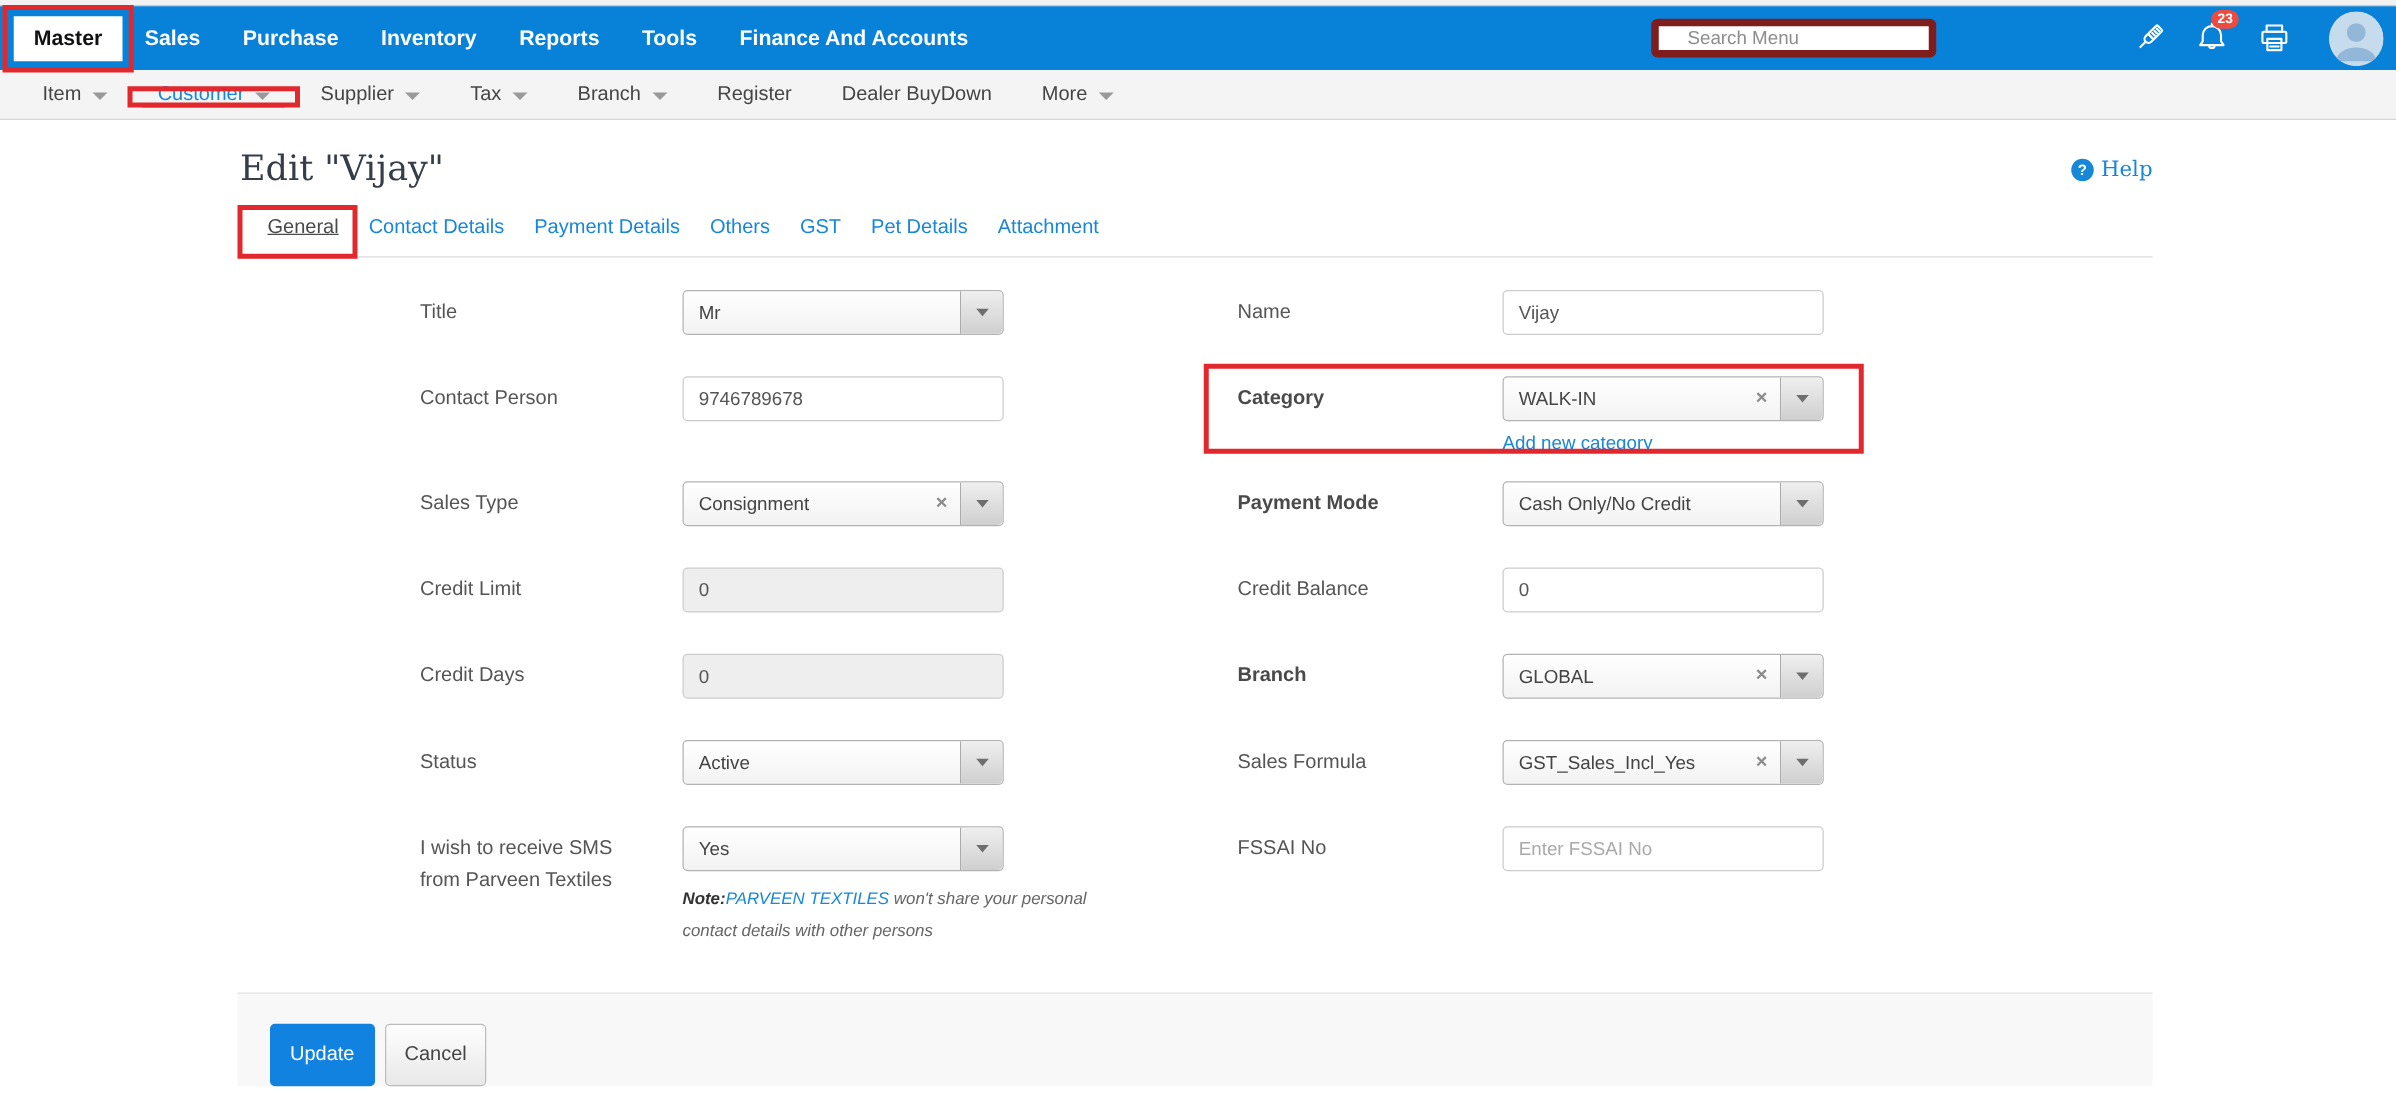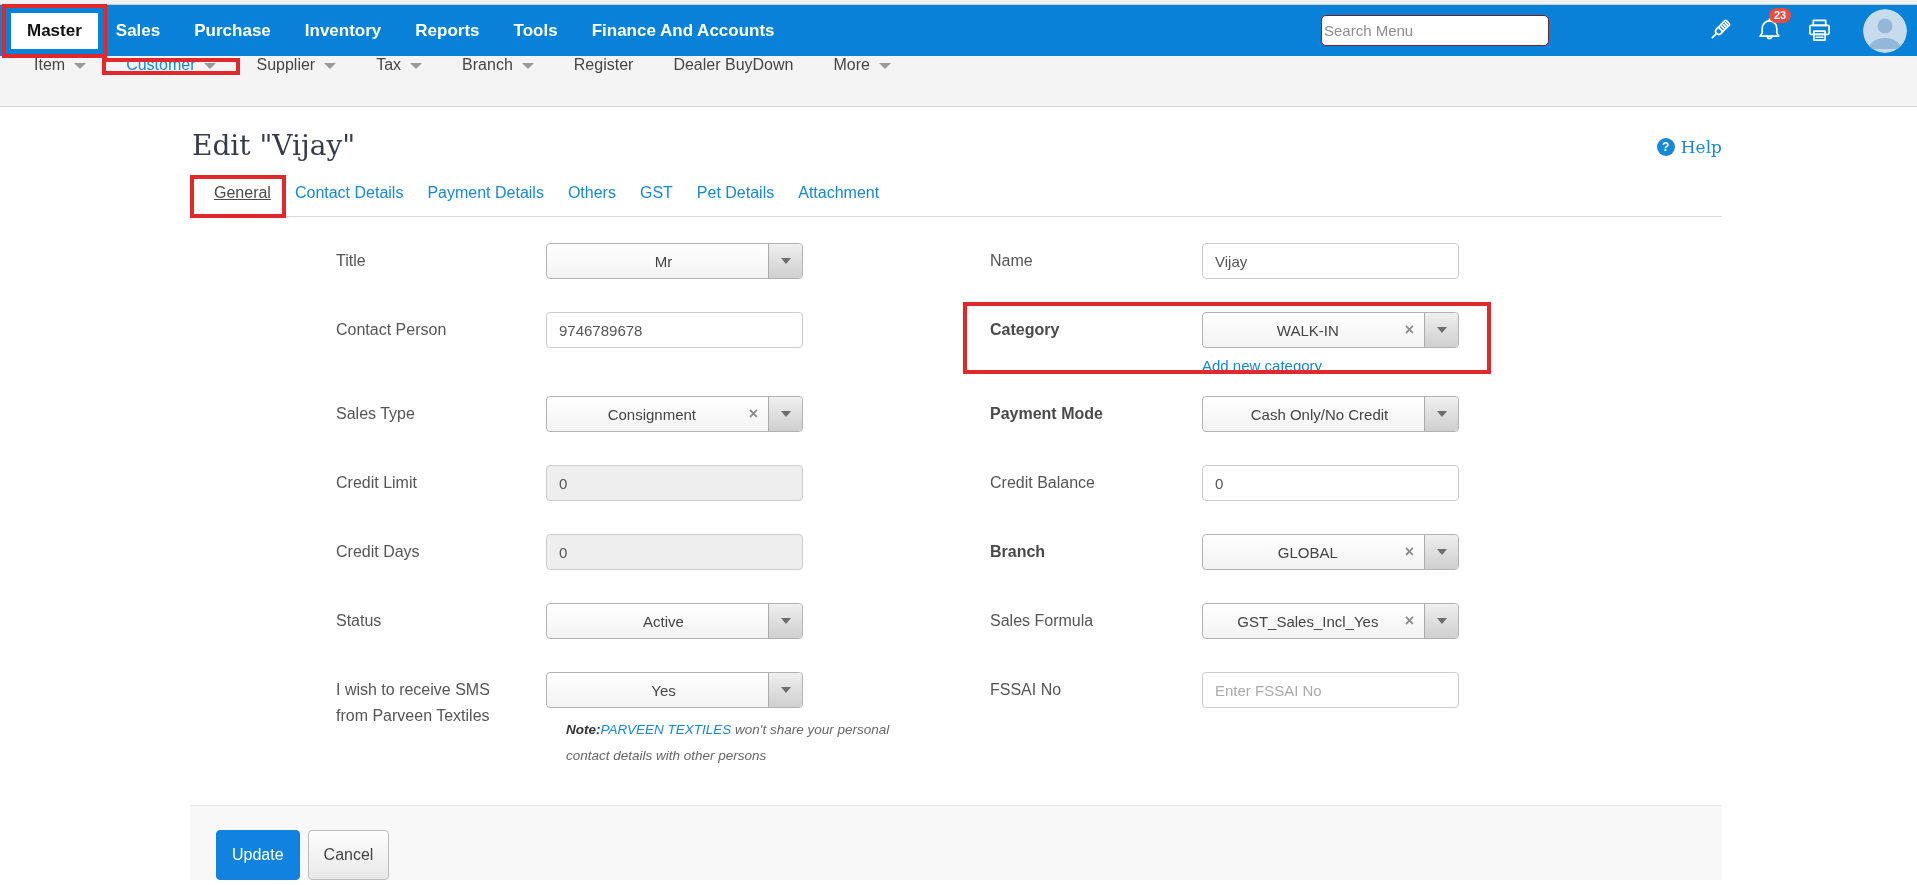--- a/index.html
+++ b/index.html
@@ -8,30 +8,30 @@
   
   .topstrip { height:5px; background:#f2f2f2; border-bottom:1px solid #c9c9c9; }
 
   
   .header { height:51px; background:#0882d9; display:flex; align-items:center; padding:0 10px 0 10px; }
   .nav-item { position:relative; color:#fff; font-size:17px; font-weight:bold; padding:8px 16px; margin:0 1px; cursor:pointer; white-space:nowrap; }
   .nav-item.active { background:#fff; color:#111; }
   .redbox { position:absolute; border:4px solid #e2282d; pointer-events:none; z-index:30; }
   .rb-master { top:-9px; left:-9px; right:-9px; bottom:-9px; }
   .header-search { margin-left:auto; margin-right:156px; }
-  .header-search input { width:228px; height:31px; border:1px solid #7f1d1d; border-radius:5px; padding:0 2px; font-size:15px; color:#444; font-family:"Liberation Sans", sans-serif; outline:none; }
+  .header-search input { width:228px; height:31px; border:6px solid #7f1d1d; border-radius:5px; padding:0 23px; font-size:15px; color:#444; font-family:"Liberation Sans", sans-serif; outline:none; }
   .header-search input::placeholder { color:#8d8d8d; }
   .hicons { display:flex; align-items:center; gap:22px; }
   .hicon { position:relative; width:28px; height:28px; display:flex; align-items:flex-start; justify-content:center; cursor:pointer; }
   .hicon svg { width:27px; height:27px; }
   .badge { position:absolute; top:-9px; left:14px; background:#ee4b40; color:#fff; font-size:11px; font-weight:bold; border-radius:9px; padding:2px 5px; line-height:1; }
   .avatar { width:44px; height:44px; border-radius:50%; overflow:hidden; margin-left:8px; cursor:pointer; flex:none; }
 
   
-  .subnav { height:51px; background:#f4f4f4; border-bottom:1px solid #d5d5d5; display:flex; align-items:flex-start; padding-left:14px; }
+  .subnav { height:40px; background:#f4f4f4; border-bottom:1px solid #d5d5d5; display:flex; align-items:center; padding-left:14px; }
   .sub-item { position:relative; display:flex; align-items:center; padding:0 20px; font-size:16px; color:#454545; cursor:pointer; white-space:nowrap; }
   .sub-item .tri-dn { width:0; height:0; border-left:6px solid transparent; border-right:6px solid transparent; border-top:6px solid #9a9a9a; margin-left:9px; margin-top:2px; }
   .sub-item.active { color:#1787d8; }
   .sub-item.active::after { content:""; position:absolute; left:8px; right:8px; bottom:-1px; height:3px; background:#1787d8; }
   .rb-customer { top:2px; left:-4px; right:-4px; bottom:-1px; }
 
   
   .content { margin:0 195px 0 190px; }
   .title-row { display:flex; align-items:flex-start; justify-content:space-between; margin-top:22px; }
   .page-title { font-family:"DejaVu Serif", serif; font-size:28px; color:#373c49; padding-left:2px; }
@@ -49,29 +49,29 @@
   .lbl { font-size:16px; color:#555; line-height:36px; }
   .lbl.bold { font-weight:bold; color:#4a4a4a; }
   .lbl-2line { line-height:26px; padding-top:5px; }
   .ctrl { position:relative; }
 
   .tinput { width:257px; height:36px; border:1px solid #ccc; border-radius:4px; padding:0 12px; font-size:15px; color:#555; font-family:"Liberation Sans", sans-serif; background:#fff; outline:none; }
   .tinput::placeholder { color:#aaa; }
   .tinput:disabled { background:#eee; color:#555; }
 
   .sel2 { position:relative; width:257px; height:36px; border:1px solid #b3b3b3; border-radius:4px; background:linear-gradient(#ffffff, #f3f3f3 96%); display:flex; align-items:center; cursor:pointer; }
-  .sel2-text { flex:1; font-size:15px; color:#444; padding-left:12px; white-space:nowrap; overflow:hidden;text-align:center; }
+  .sel2-text { flex:1; font-size:15px; color:#444; padding-left:12px; white-space:nowrap; overflow:hidden; }
   .sel2-clear { color:#8b8b8b; font-weight:bold; font-size:16px; padding:0 10px 0 4px; cursor:pointer; }
   .sel2-btn { width:34px; align-self:stretch; border-left:1px solid #aaa; background:linear-gradient(#efefef,#cfcfcf); border-radius:0 4px 4px 0; display:flex; align-items:center; justify-content:center; cursor:pointer; }
   .sel2-btn .tri { width:0; height:0; border-left:5px solid transparent; border-right:5px solid transparent; border-top:6px solid #6e6e6e; }
 
   .add-link { display:inline-block; margin-top:9px; font-size:15px; color:#1787d8; cursor:pointer; text-decoration:none; }
   .rb-category { top:-11px; left:-240px; width:528px; height:72px; }
 
-  .note { margin-top:9px; width:340px; font-size:13.5px; font-style:italic; line-height:26px; color:#666;margin-left:20px; }
+  .note { margin-top:9px; width:340px; font-size:13.5px; font-style:italic; line-height:26px; color:#666; }
   .note .note-prefix { font-weight:bold; color:#333; }
   .note .note-brand { color:#1787d8; }
 
   
   .footer { margin-top:36px; height:75px; background:#f8f8f8; border-top:1px solid #e3e3e3; padding:24px 0 0 26px; display:flex; gap:8px; }
   .btn { font-family:"Liberation Sans", sans-serif; font-size:16px; border-radius:4px; padding:7px 15px; cursor:pointer; }
   .btn-update { background:#1282e0; border:1px solid #1282e0; color:#fff; }
   .btn-cancel { background:linear-gradient(#fefefe,#e8e8e8); border:1px solid #bcbcbc; color:#444; }
 </style>
 </head>

